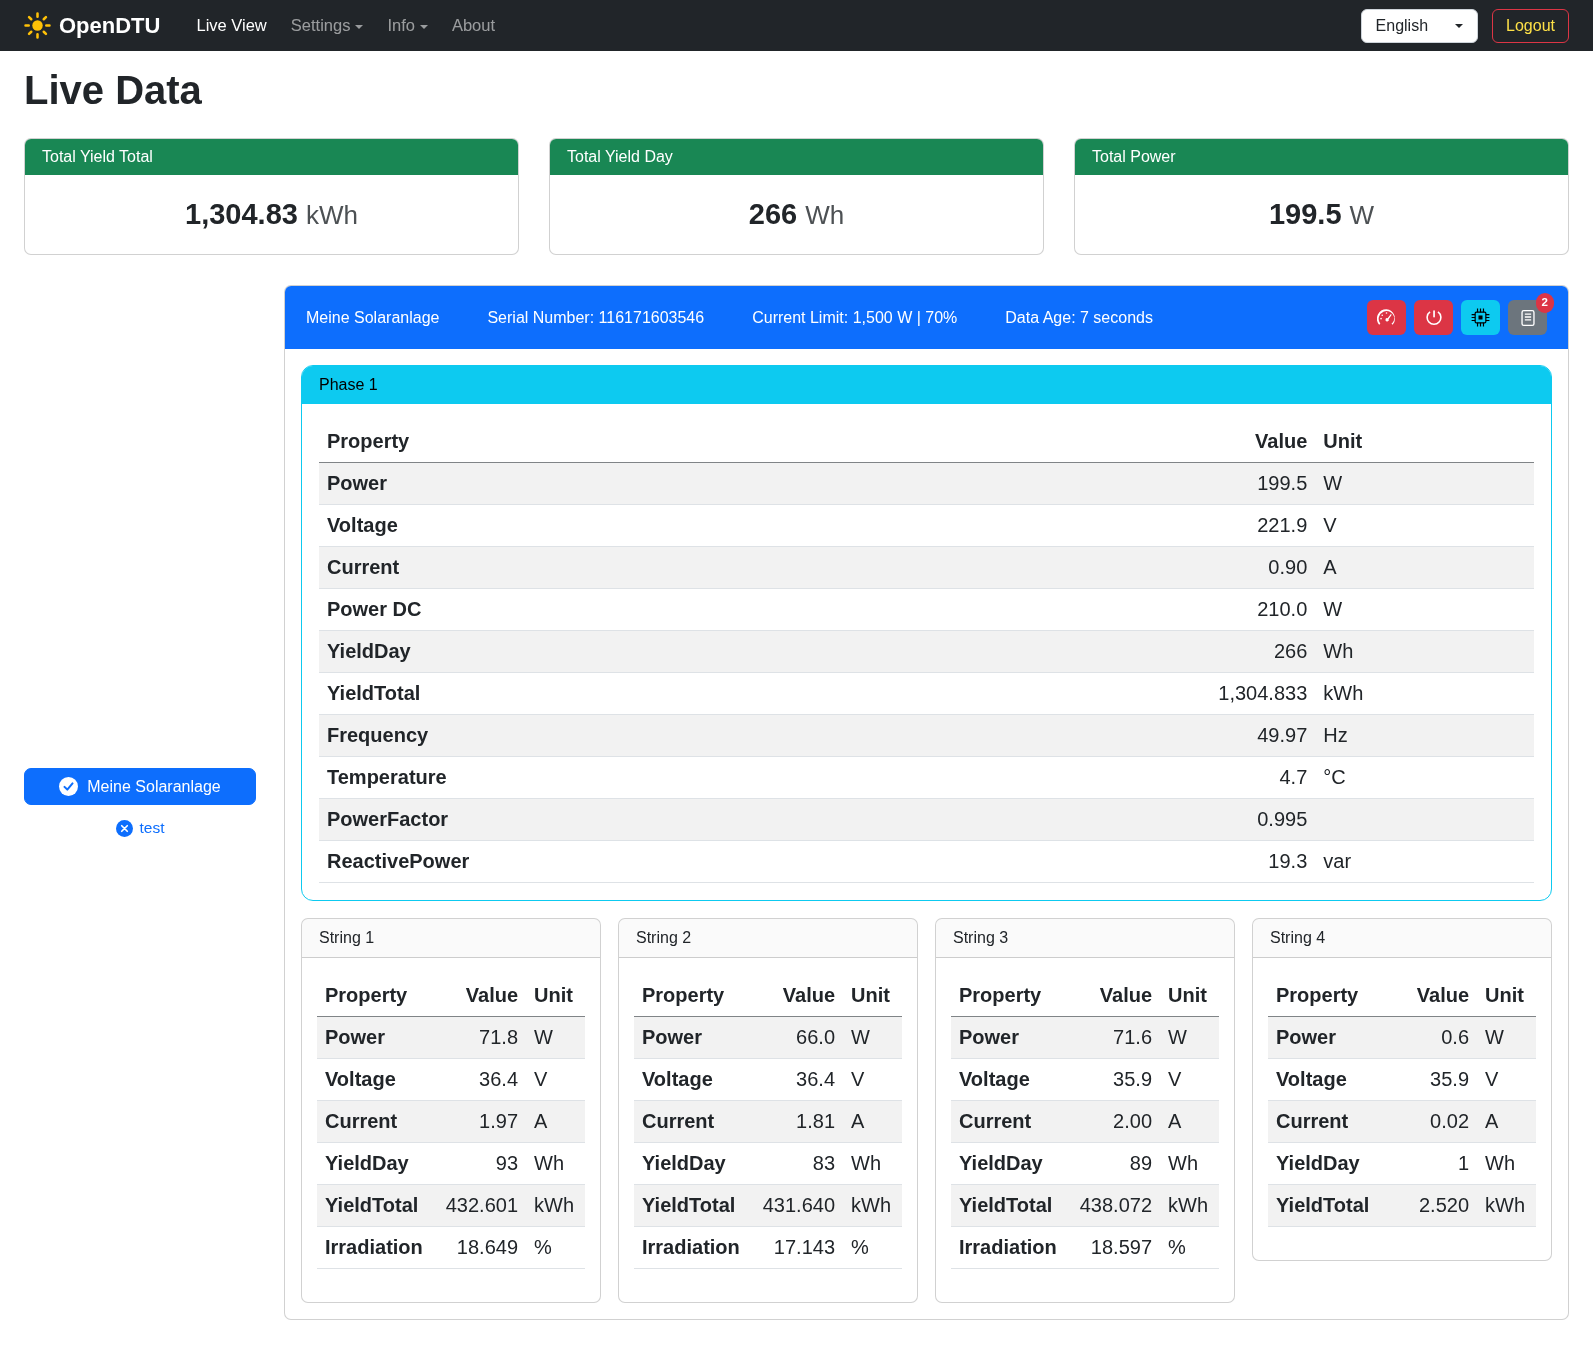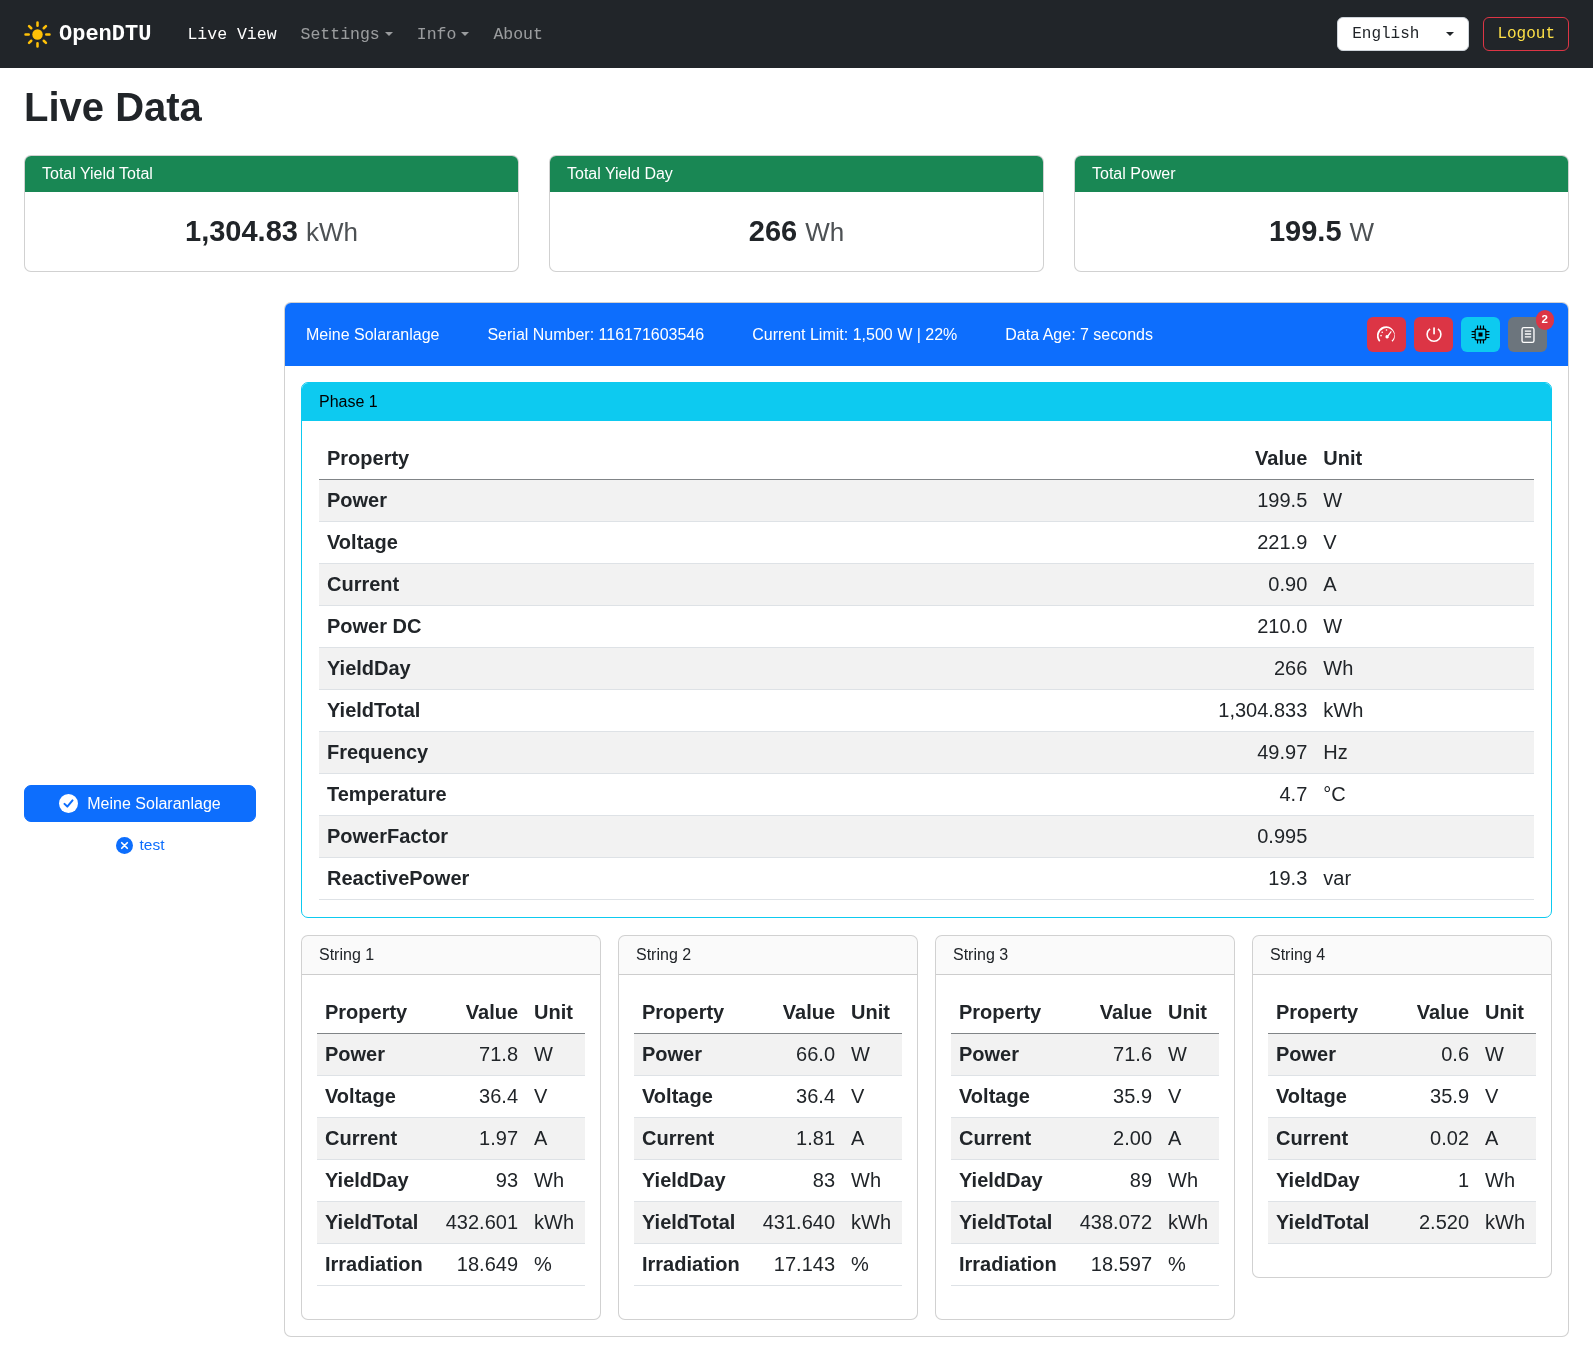--- a/index.html
+++ b/index.html
@@ -1,20 +1,20 @@
 <!DOCTYPE html>
 <html><head>
 <meta charset="utf-8">
 <style>
   * { box-sizing: border-box; }
   html,body { margin:0; padding:0; background:#fff; font-family:"Liberation Sans", sans-serif; color:#212529; }
   body { width:1593px; font-size:16px; }
 
   
-  .navbar { background:#212529; height:68px; display:flex; align-items:center; padding:8px 24px;font-family:Liberation Mono, monospace; }
+  .navbar { background:#212529; height:51px; display:flex; align-items:center; padding:8px 24px; }
   .brand { display:flex; align-items:center; gap:8px; color:#fff; font-size:22px; font-weight:700; }
   .nav-links { display:flex; align-items:center; margin-left:24px; }
   .nav-item { color:rgba(255,255,255,.55); padding:8px 12px; font-size:16.5px; cursor:pointer; }
   .nav-item.active { color:#fff; }
   .caret { display:inline-block; width:0; height:0; border-left:4px solid transparent; border-right:4px solid transparent; border-top:4.5px solid currentColor; margin-left:5px; vertical-align:middle; }
   .nav-right { margin-left:auto; display:flex; align-items:center; gap:14px; }
   .lang-select { background:#fff; color:#212529; border:1px solid #ced4da; border-radius:6px; padding:7px 14px; display:flex; align-items:center; gap:22px; font-size:16px; cursor:pointer; }
   .logout-btn { background:transparent; border:1px solid #dc3545; color:#fde047; border-radius:6px; padding:7px 13px; font-size:16px; font-family:inherit; cursor:pointer; }
 
   
@@ -40,21 +40,21 @@
   .head-actions { margin-left:auto; display:flex; gap:8px; }
   .icon-btn { position:relative; width:39px; height:35px; border:none; border-radius:6px; display:flex; align-items:center; justify-content:center; cursor:pointer; }
   .btn-danger { background:#dc3545; }
   .btn-info { background:#0dcaf0; }
   .btn-secondary { background:#6c757d; }
   .badge { position:absolute; top:-7px; right:-7px; background:#dc3545; color:#fff; font-size:11.5px; line-height:1; padding:4px 6px; border-radius:9px; font-weight:700; }
 
   .inverter-body { padding:16px; }
 
   
-  .phase-card { border:1px solid #0dcaf0; border-radius:7px; overflow:hidden; margin-bottom:17px; }
+  .phase-card { border:1px solid #0dcaf0; border-radius:12px; overflow:hidden; margin-bottom:17px; }
   .phase-head { background:#0dcaf0; color:#000; padding:10px 17px; font-size:16px; }
   .phase-body { padding:17px; }
 
   
   table.kv { width:100%; border-collapse:collapse; font-size:20px; }
   table.kv th, table.kv td { padding:9px 8px; border-bottom:1px solid #dee2e6; text-align:left; }
   table.kv thead th { border-bottom:1px solid #808487; font-weight:700; }
   table.kv thead th.val, table.kv td.val { text-align:right; }
   table.kv tbody tr:nth-child(odd) { background:rgba(0,0,0,.05); }
   table.kv td.prop { font-weight:700; }
@@ -147,21 +147,21 @@
           </svg>
         </span>
         <span>test</span>
       </a>
     </div>
 
     <div class="inverter-card">
       <div class="inverter-head">
         <span>Meine Solaranlage</span>
         <span>Serial Number: 116171603546</span>
-        <span>Current Limit: 1,500 W | 22%</span>
+        <span>Current Limit: 1,500 W | 70%</span>
         <span>Data Age: 7 seconds</span>
         <span class="head-actions">
           <button class="icon-btn btn-danger">
             <span style="display:flex;">
               <svg viewBox="0 0 16 16" width="19" height="19" fill="#fff">
                 <path d="M8 1a8 8 0 0 0-6.2 13.1l1-.8A6.7 6.7 0 1 1 14.7 8c0 2-.9 3.9-2.5 5.2l1 .9A8 8 0 0 0 8 1z"></path>
                 <path d="M11.7 5 8.9 8.6a1.4 1.4 0 1 0 .9.8l2.6-3.8-.7-.6z"></path>
                 <circle cx="4.4" cy="6.1" r=".7"></circle>
                   <circle cx="3.4" cy="9" r=".7"></circle>
                   <circle cx="8" cy="4.2" r=".7"></circle>

